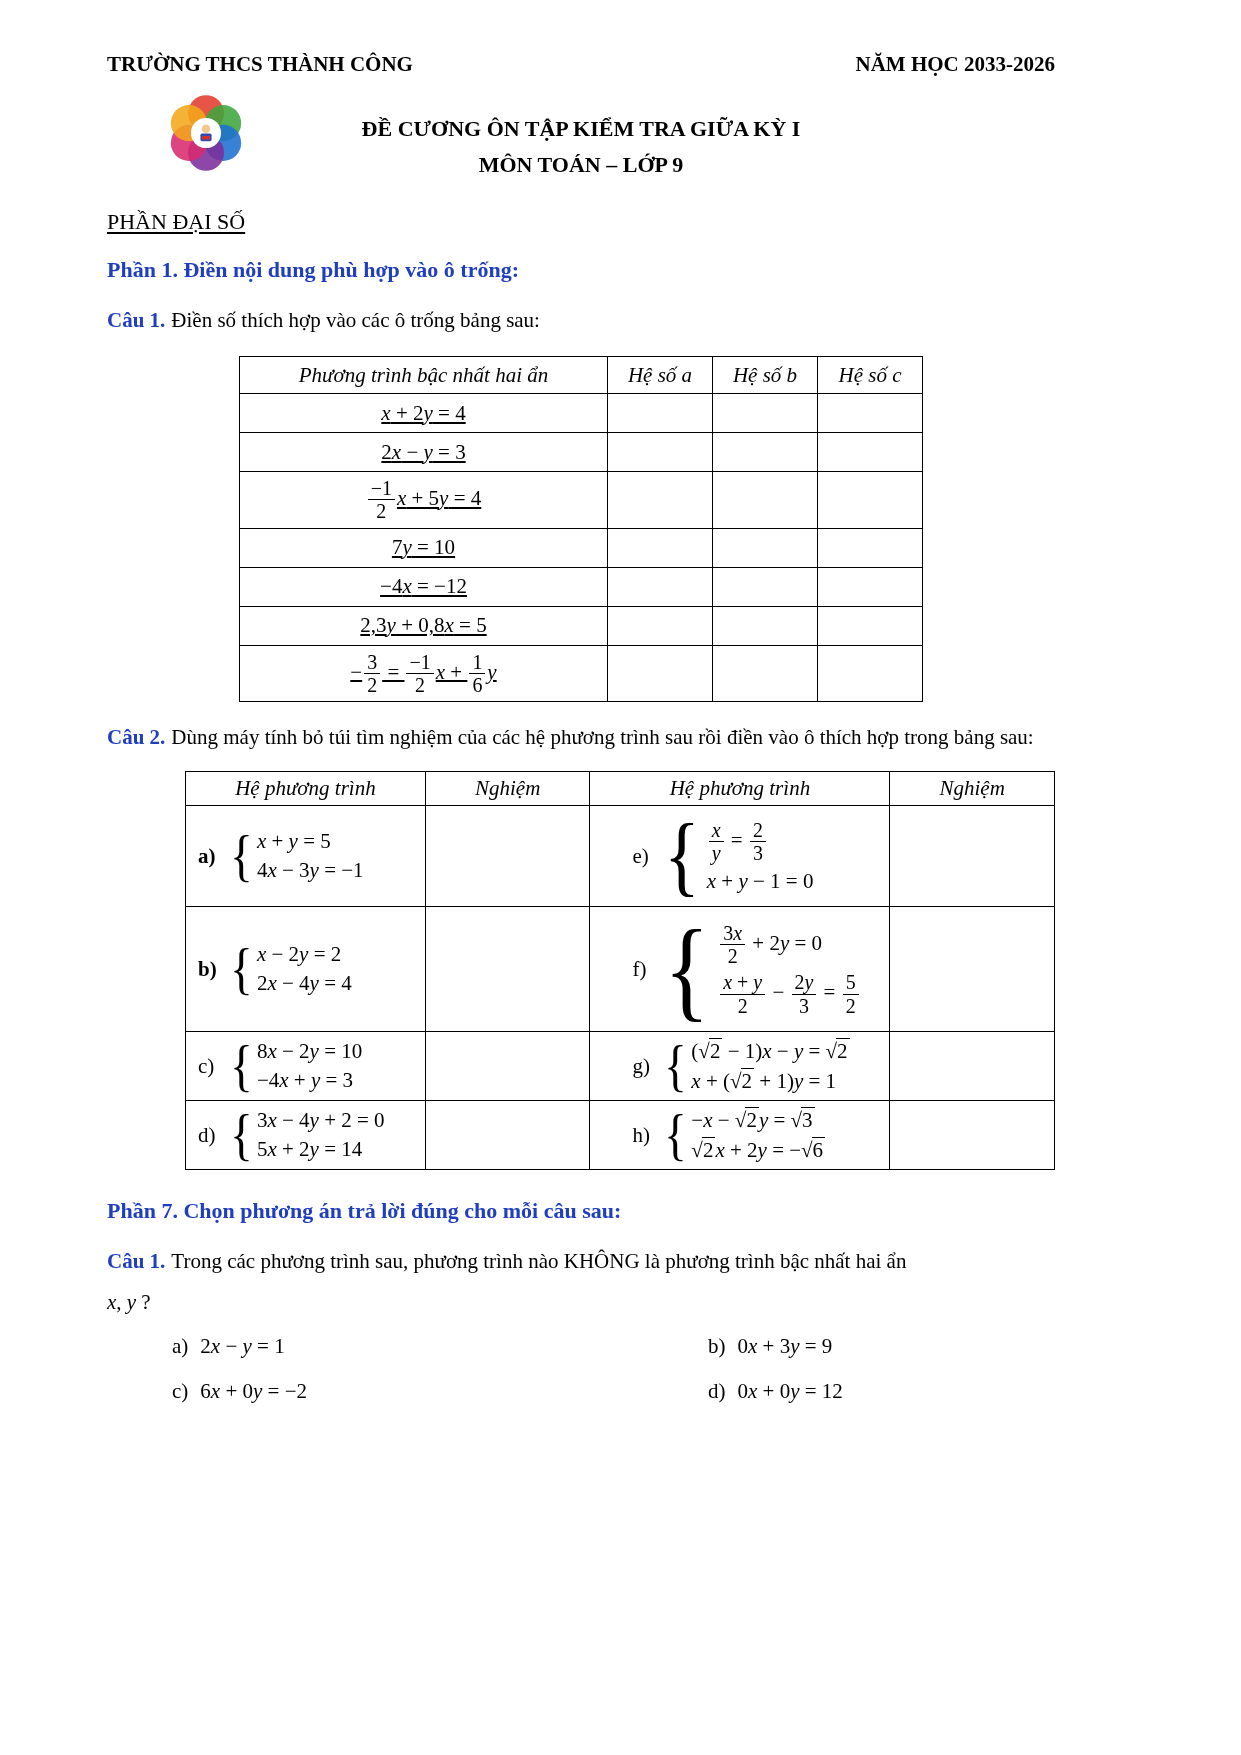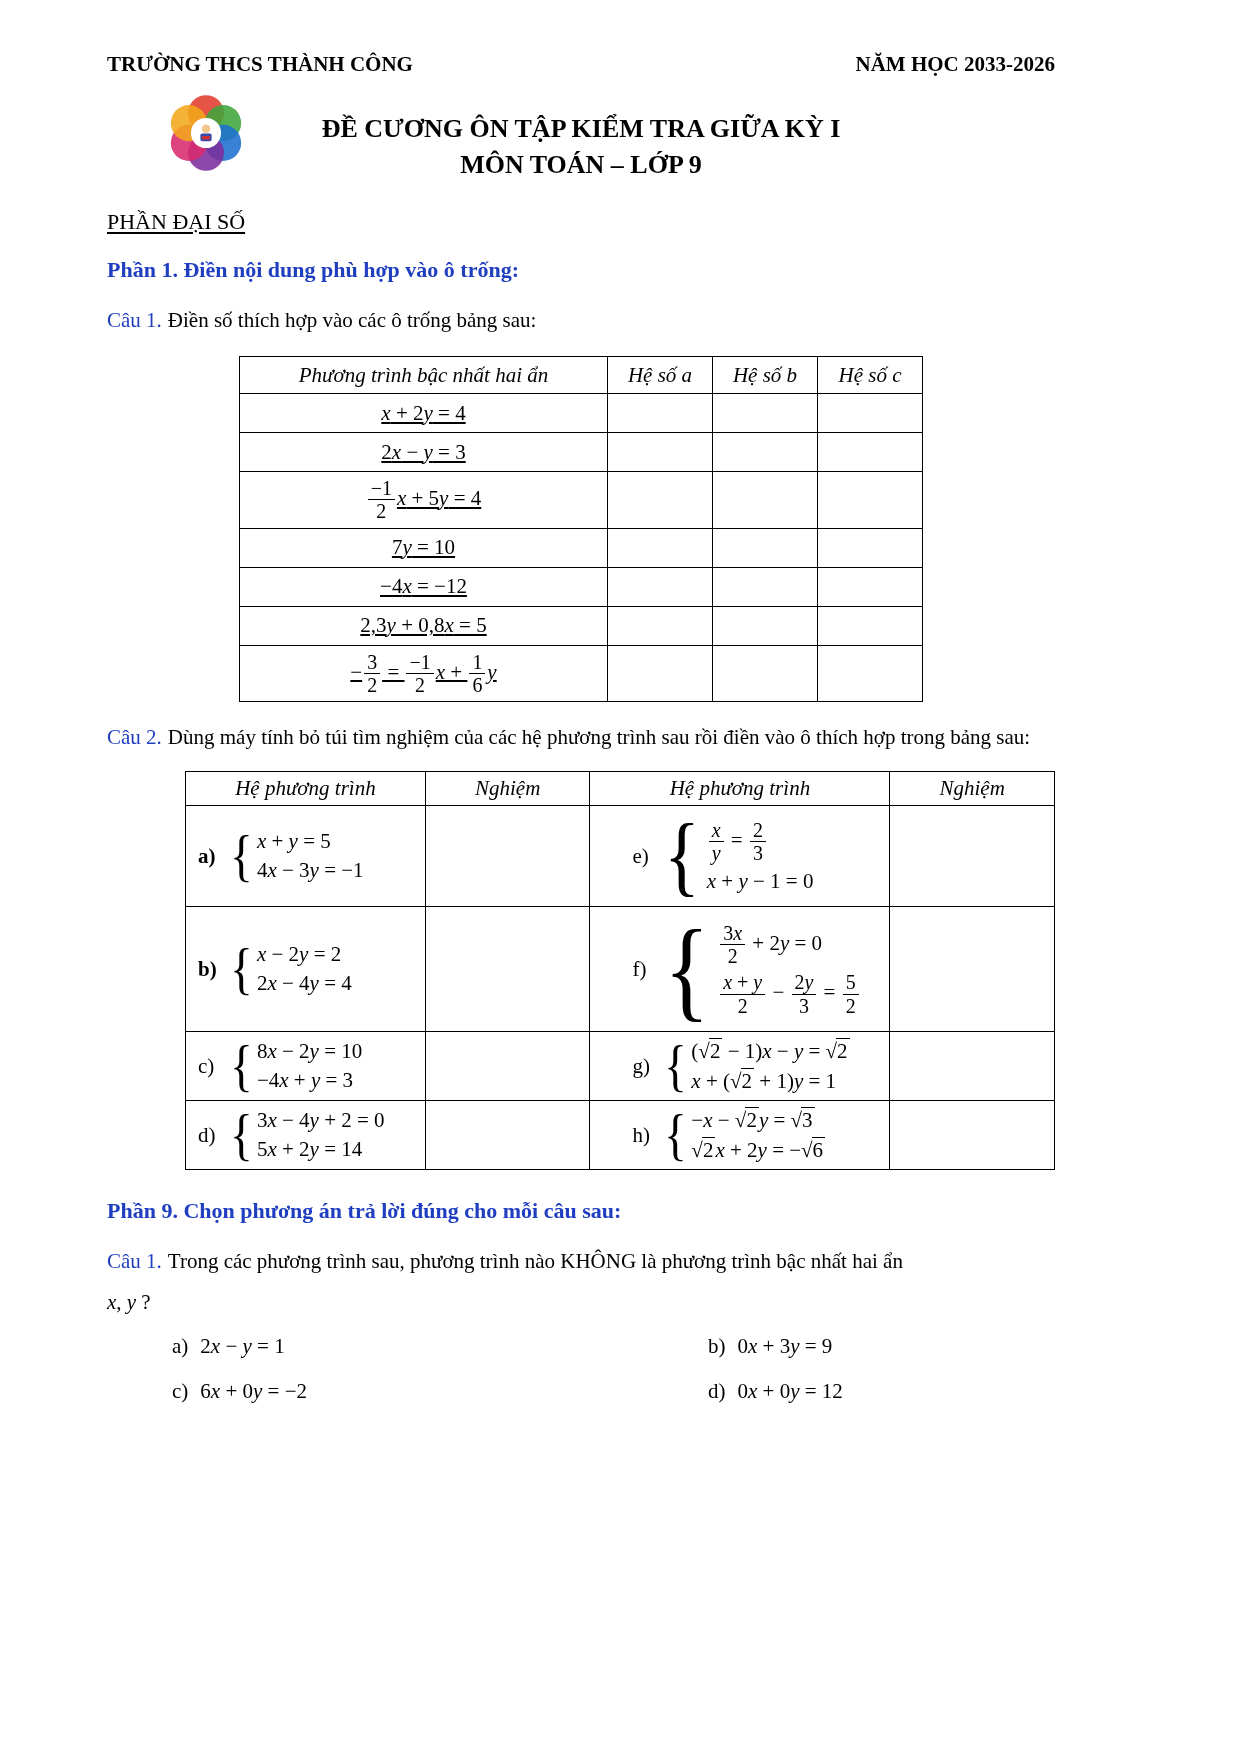--- a/index.html
+++ b/index.html
@@ -9,26 +9,26 @@
     width:1241px; height:1755px; position:relative;
     font-family:"Liberation Serif","DejaVu Serif",serif;
     font-size:21px; color:#000;
   }
   .content{ position:relative; padding:52px 186px 0 107px; }
 
   .head-row{ display:flex; justify-content:space-between; font-weight:bold; font-size:21px; }
 
   .logo{ position:absolute; left:163px; top:90px; width:86px; height:86px; }
 
-  .titles{ text-align:center; margin-top:34px; font-weight:bold; font-size:26px; line-height:36px; }
+  .titles{ text-align:center; margin-top:34px; font-weight:bold; font-size:22px; line-height:36px; }
 
   .sec-underline{ margin-top:24px; font-weight:normal; font-size:22px; text-decoration:underline; text-underline-offset:3px; line-height:30px; }
   .sec-blue{ margin-top:18px; color:var(--blue); font-weight:bold; font-size:22px; line-height:30px; }
   .para{ margin-top:16px; line-height:39px; text-align:justify; }
-  .para .q-label-blue{ color:var(--blue); font-weight:normal; margin-right:6px; }
+  .para .q-label-blue{ color:var(--blue); font-weight:bold; margin-right:6px; }
 
   table{ border-collapse:collapse; }
   th,td{ border:1.4px solid #000; }
 
   .t1{ margin:16px auto 0; }
   .t1 th{ font-style:italic; font-weight:normal; font-size:21px; height:37px; padding:0 10px; }
   .t1 td{ height:39px; text-align:center; vertical-align:middle; padding:5px 0;text-decoration:underline; }
 
   .t2{ margin:14px 0 0 78px;font-family:Liberation Serif, serif; }
   .t2 th{ font-style:italic; font-weight:normal; font-size:21px; height:34px; }
@@ -314,21 +314,21 @@
                   <span class="eq"><span class="sqrt"><span class="rad">√</span><span class="sa">2</span></span><i>x</i> + 2<i>y</i> = −<span class="sqrt"><span class="rad">√</span><span class="sa">6</span></span></span>
                 </span>
               </span>
           </div>
         </td>
         <td></td>
       </tr>
     </tbody>
   </table>
 
-  <div class="sec-blue" style="margin-top:26px;">Phần 9. Chọn phương án trả lời đúng cho mỗi câu sau:</div>
+  <div class="sec-blue" style="margin-top:26px;">Phần 7. Chọn phương án trả lời đúng cho mỗi câu sau:</div>
 
   <p class="para">
     <span class="q-label-blue">Câu 1.</span><span>Trong các phương trình sau, phương trình nào KHÔNG là phương trình bậc nhất hai ẩn</span>
   </p>
   <div class="vars-line">
     <span><i>x</i>, <i>y</i></span><span class="suffix">?</span>
   </div>
 
   <div class="options">
     <div class="opt">

